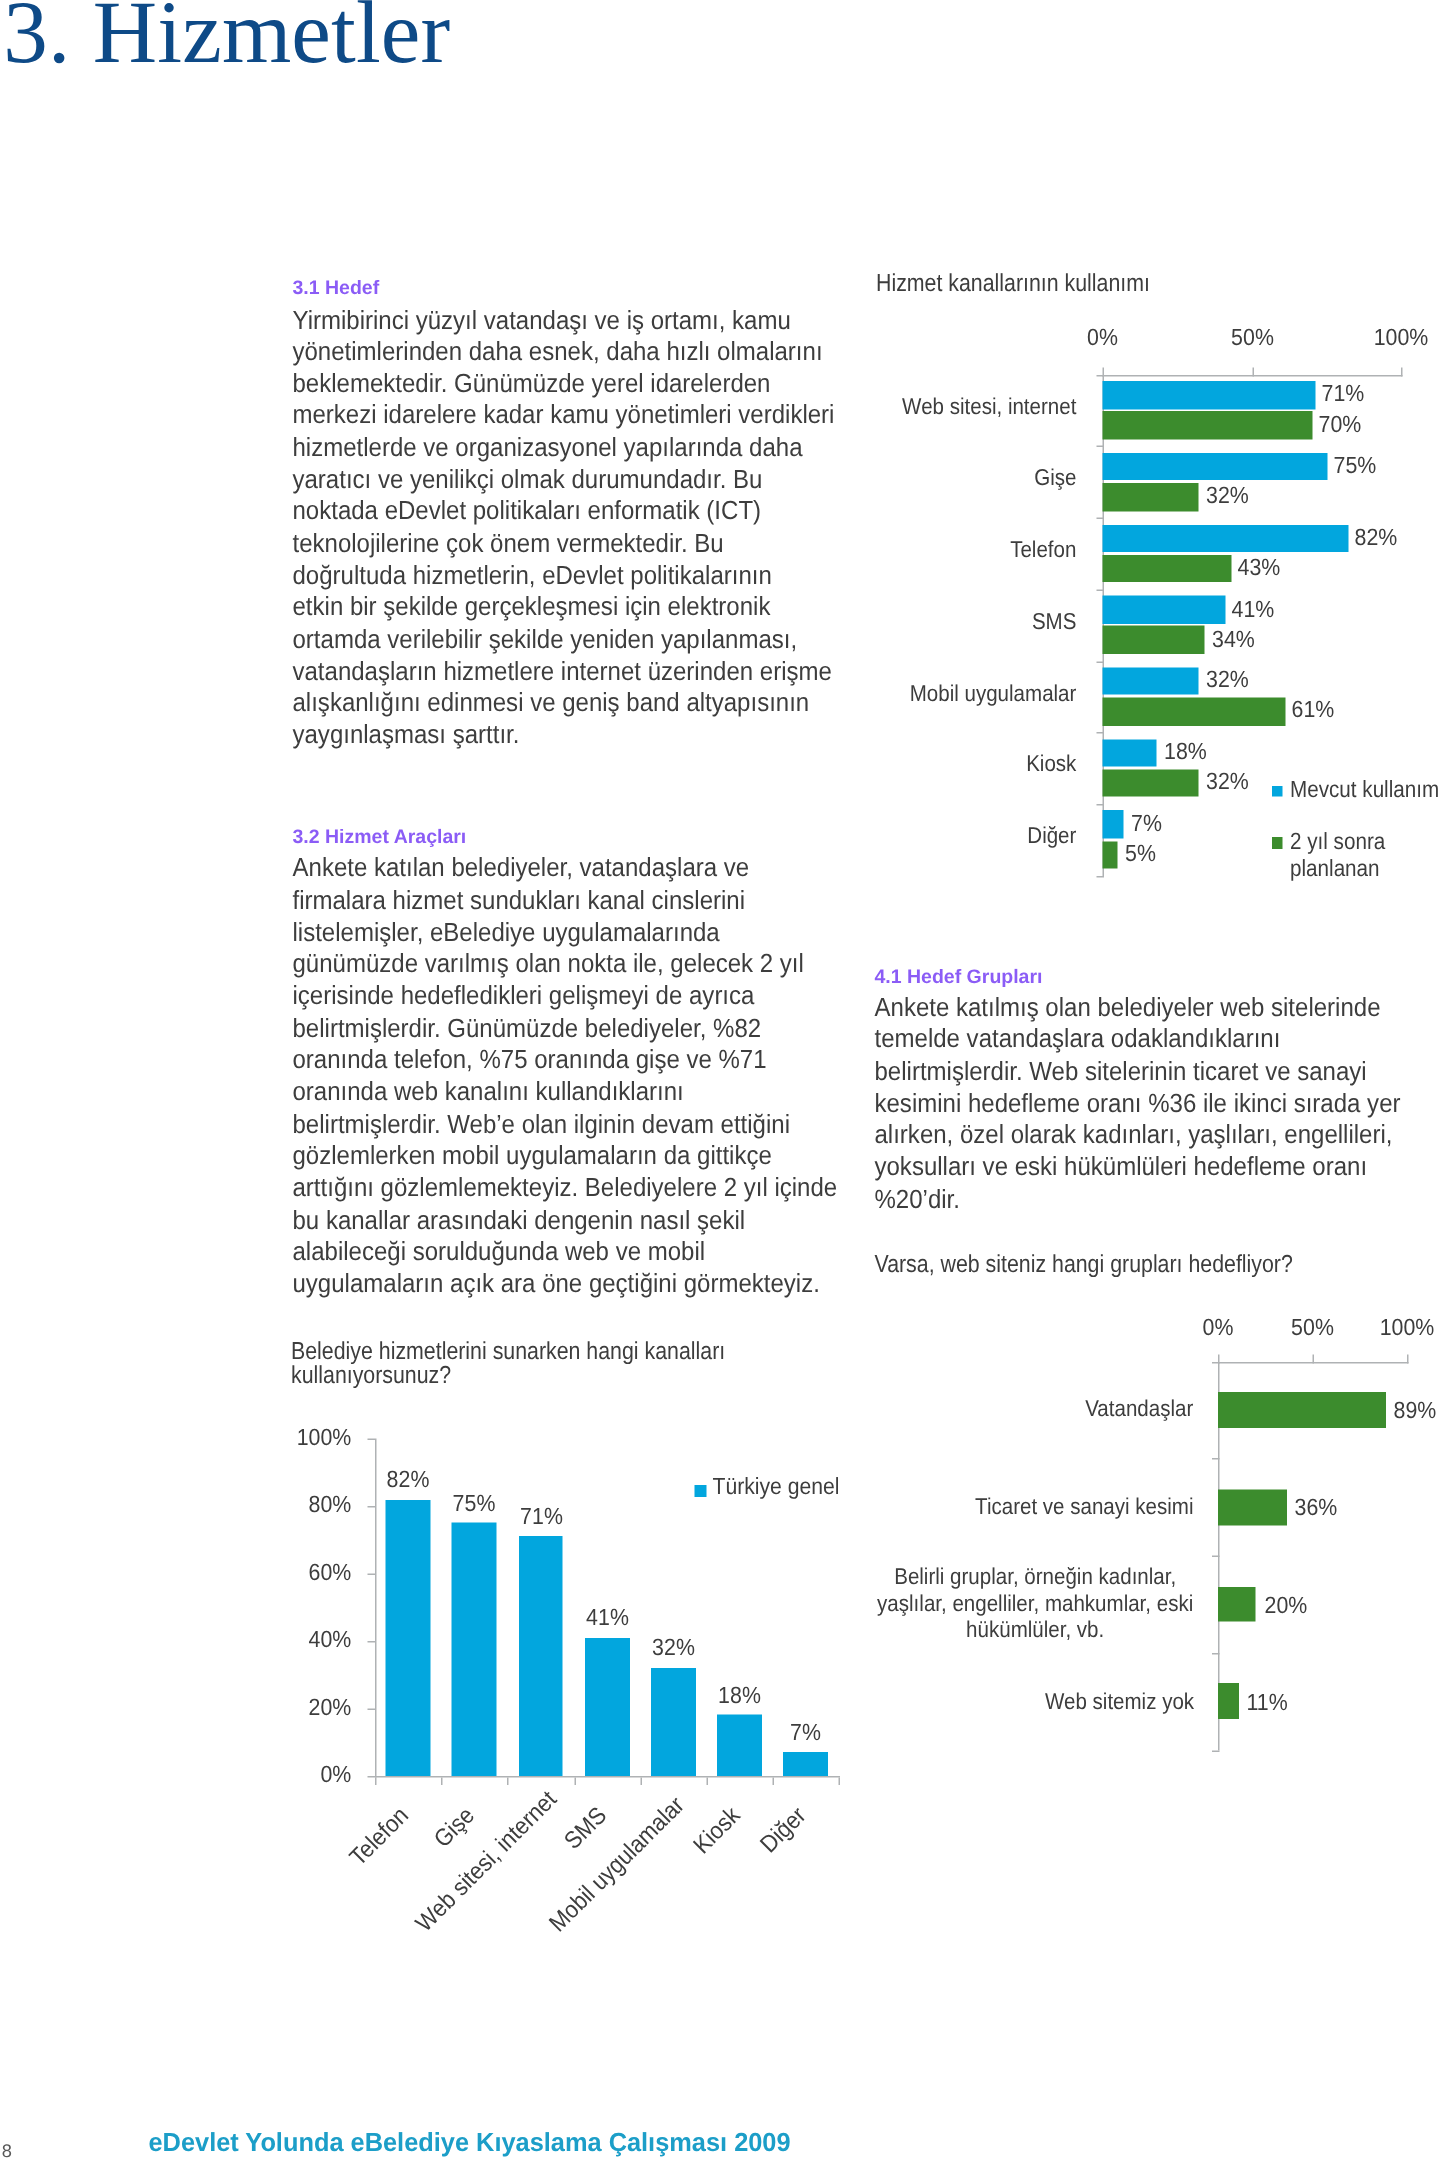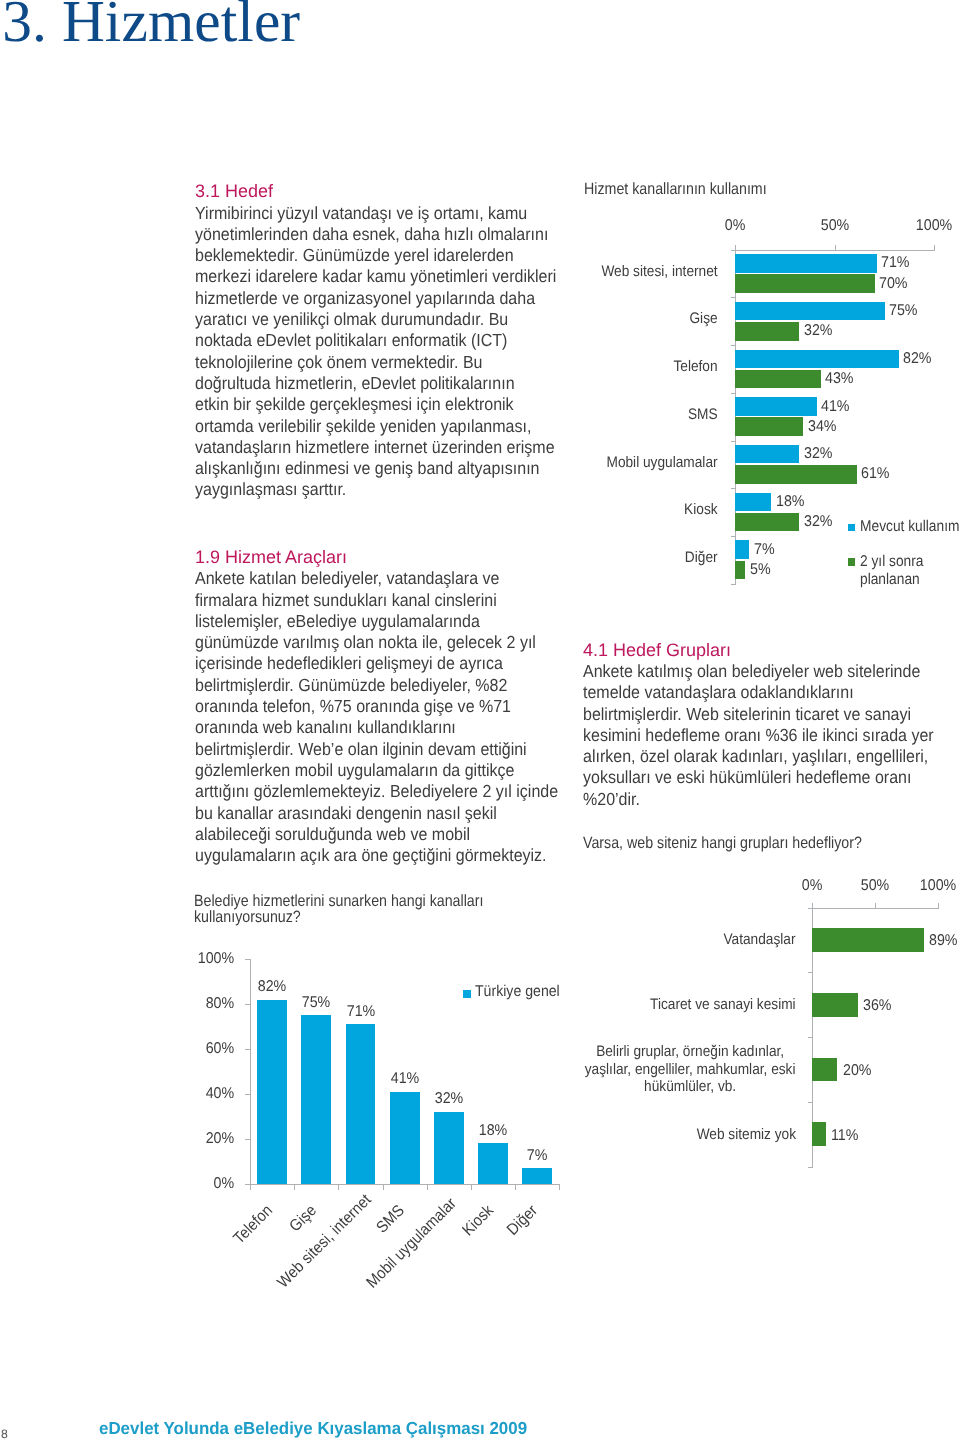--- a/index.html
+++ b/index.html
@@ -19,21 +19,21 @@
     color:#0e4a87; white-space:nowrap;
   }
 
   
   
   .col-left{ left:195px; width:398px; }
   .col-right{ left:583px; width:385px; }
 
   .sec-head{
     position:absolute; left:0; top:0;
-    color:#be185d; font-weight:normal; font-size:18px;
+    color:#8b5cf6; font-weight:bold; font-size:13px;
     line-height:21.4px; letter-spacing:0px; white-space:nowrap;
   }
   .sec-body{
     position:absolute; left:0; top:21.2px; width:100%;
     transform:scaleX(0.915); transform-origin:left top;
     color:#3d3d3d; font-size:17.5px; line-height:21.3px;
     text-align:left; letter-spacing:0px;
   }
 
   
@@ -86,21 +86,21 @@
         <div>doğrultuda hizmetlerin, eDevlet politikalarının</div>
         <div>etkin bir şekilde gerçekleşmesi için elektronik</div>
         <div>ortamda verilebilir şekilde yeniden yapılanması,</div>
         <div>vatandaşların hizmetlere internet üzerinden erişme</div>
         <div>alışkanlığını edinmesi ve geniş band altyapısının</div>
         <div>yaygınlaşması şarttır.</div>
       </div>
   </div>
 
   <div class="abs col-left" id="sec32" style="top:547.1px;">
-    <div class="sec-head">1.9 Hizmet Araçları</div>
+    <div class="sec-head">3.2 Hizmet Araçları</div>
     <div class="sec-body">
         <div>Ankete katılan belediyeler, vatandaşlara ve</div>
         <div>firmalara hizmet sundukları kanal cinslerini</div>
         <div>listelemişler, eBelediye uygulamalarında</div>
         <div>günümüzde varılmış olan nokta ile, gelecek 2 yıl</div>
         <div>içerisinde hedefledikleri gelişmeyi de ayrıca</div>
         <div>belirtmişlerdir. Günümüzde belediyeler, %82</div>
         <div>oranında telefon, %75 oranında gişe ve %71</div>
         <div>oranında web kanalını kullandıklarını</div>
         <div>belirtmişlerdir. Web’e olan ilginin devam ettiğini</div>

